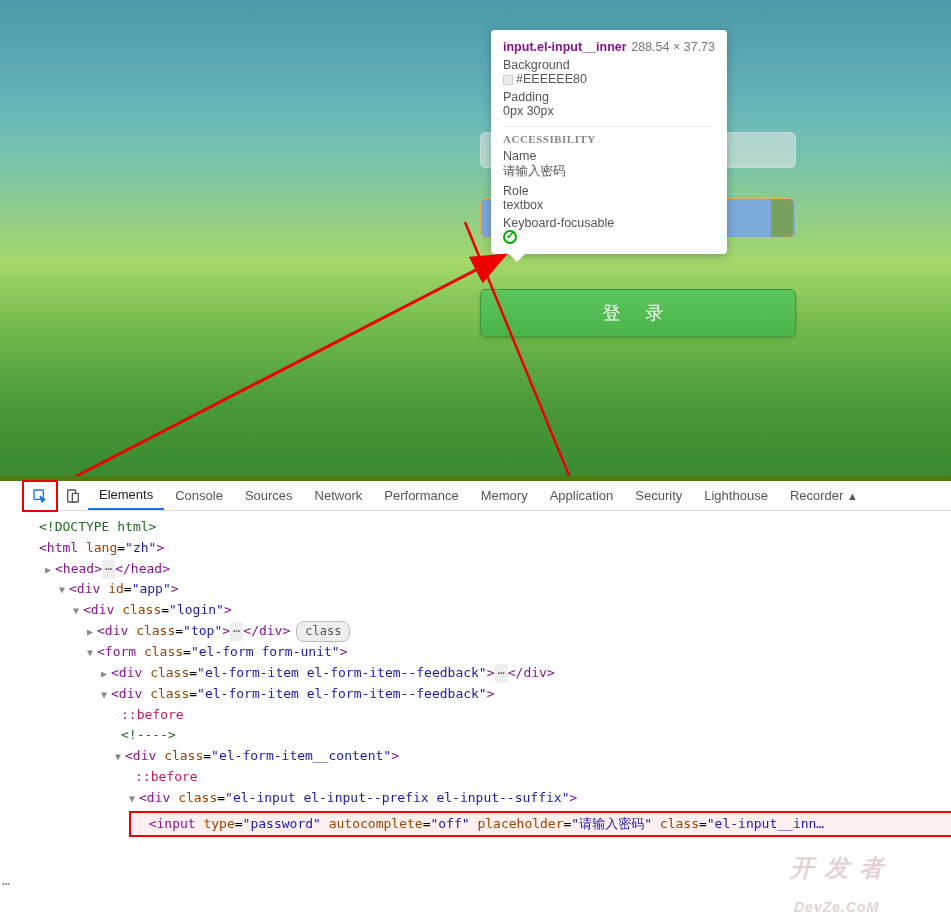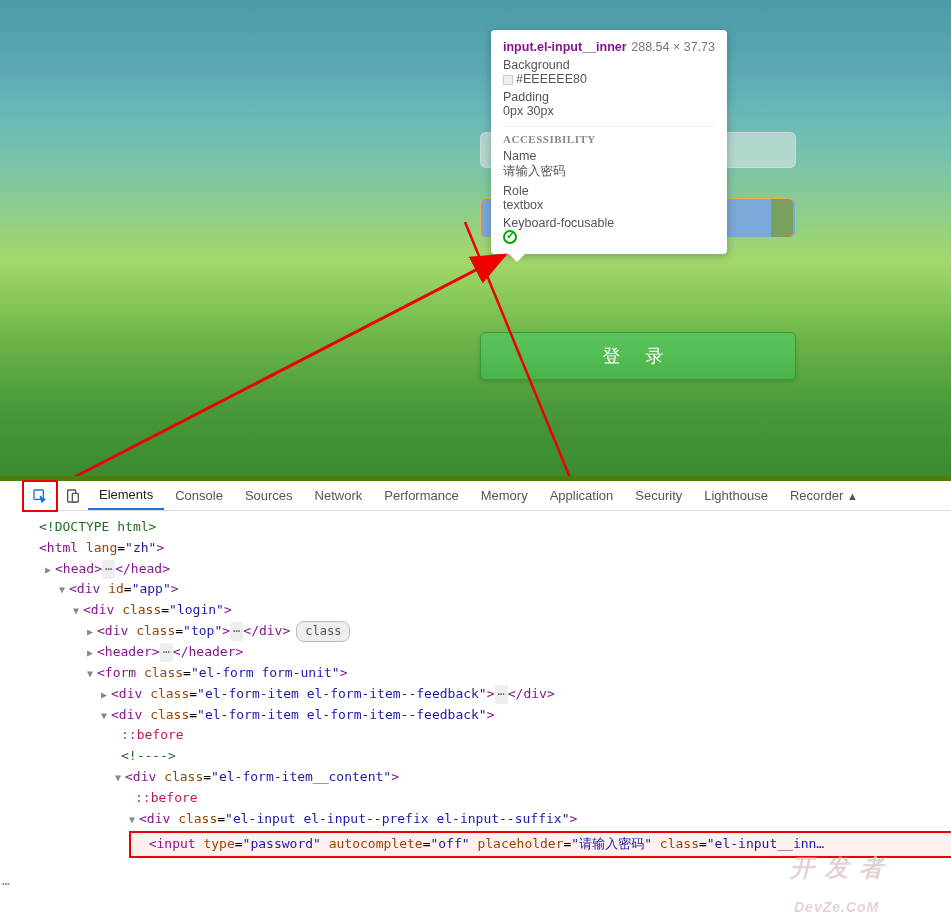--- a/index.html
+++ b/index.html
@@ -8,21 +8,21 @@
     
     .page-top { height: 476px; background: linear-gradient(to bottom, #4a9ba8 0%, #5daab5 15%, #6abab8 25%, #7bc4a8 35%, #a4d86a 55%, #6fb84a 70%, #4a9a3a 85%, #3a8a30 100%); position: relative; }
     
     .username-field { position: absolute; top: 132px; left: 480px; width: 316px; height: 36px; background: rgba(238,238,238,0.5); border: 1px solid rgba(220,220,220,0.7); border-radius: 6px; }
     
     .password-wrap { position: absolute; top: 198px; left: 480px; width: 316px; height: 40px; background: #7ba9d8; border: 1px solid #e8b050; border-radius: 6px; display: flex; align-items: center; padding: 0 8px 0 12px; }
     .password-wrap .icon-prefix { color: rgba(70,90,70,0.7); font-size: 16px; margin-right: 10px; }
     .password-wrap .ph { color: rgba(235,240,245,0.85); font-size: 17px; letter-spacing: 2px; flex: 1; }
     .password-wrap .end-block { width: 22px; height: 38px; background: rgba(120,160,80,0.9); margin-right: -6px; border-radius: 0 5px 5px 0; }
     
-    .login-btn { position: absolute; top: 289px; left: 480px; width: 316px; height: 48px; background: linear-gradient(to bottom, #5cc45c, #4ab44a); border: 1px solid #3a9a3a; border-radius: 6px; color: #fff; font-size: 18px; letter-spacing: 10px; display: flex; align-items: center; justify-content: center; box-shadow: 0 2px 4px rgba(0,0,0,0.15); cursor: pointer; margin-top: 43px; }
+    .login-btn { position: absolute; top: 289px; left: 480px; width: 316px; height: 48px; background: linear-gradient(to bottom, #5cc45c, #4ab44a); border: 1px solid #3a9a3a; border-radius: 6px; color: #fff; font-size: 18px; letter-spacing: 10px; display: flex; align-items: center; justify-content: center; box-shadow: 0 2px 4px rgba(0,0,0,0.15); cursor: pointer; }
     
     
     .tooltip { position: absolute; top: 30px; left: 480px; width: 236px; background: #fff; border-radius: 4px; box-shadow: 0 2px 10px rgba(0,0,0,0.25); padding: 10px 12px 10px; font-size: 12.5px; margin-left: 11px; }
     .tooltip::after { content: ""; position: absolute; bottom: -8px; left: 18px; border: 8px solid transparent; border-top-color: #fff; border-bottom: none; }
     .tt-title { font-weight: 600; color: #881391; }
     .tt-dims { color: #777; float: right; font-weight: 400; }
     .tt-row { display: flex; justify-content: space-between; color: #555; margin-top: 4px; flex-direction: column; }
     .tt-hr { border: none; border-top: 1px solid #eee; margin: 8px 0 6px; }
     .tt-section { color: #888; font-size: 11px; letter-spacing: 0.5px; font-weight: 600; font-family: Liberation Serif, serif; }
     .swatch { display: inline-block; width: 10px; height: 10px; background: #eeeeee; border: 1px solid #ccc; vertical-align: middle; margin-right: 3px; }
@@ -143,21 +143,20 @@
     <span class="dt-tab"><span>Recorder</span> <span style="font-size:11px">▲</span></span>
   </div>
 
   <div class="dom-tree">
     <div class="dom-line" style="padding-left:14px"><span class="comment">&lt;!DOCTYPE html&gt;</span></div>
     <div class="dom-line" style="padding-left:14px"><span class="tag">&lt;html</span> <span class="attr">lang</span>=<span class="val">"zh"</span><span class="tag">&gt;</span></div>
     <div class="dom-line" style="padding-left:20px"><span class="tri">▶</span><span class="tag">&lt;head&gt;</span><span class="ellips">⋯</span><span class="tag">&lt;/head&gt;</span></div>
     <div class="dom-line" style="padding-left:34px"><span class="tri">▼</span><span class="tag">&lt;div</span> <span class="attr">id</span>=<span class="val">"app"</span><span class="tag">&gt;</span></div>
     <div class="dom-line" style="padding-left:48px"><span class="tri">▼</span><span class="tag">&lt;div</span> <span class="attr">class</span>=<span class="val">"login"</span><span class="tag">&gt;</span></div>
     <div class="dom-line" style="padding-left:62px"><span class="tri">▶</span><span class="tag">&lt;div</span> <span class="attr">class</span>=<span class="val">"top"</span><span class="tag">&gt;</span><span class="ellips">⋯</span><span class="tag">&lt;/div&gt;</span><span class="flex-pill">class</span></div>
-    <div class="dom-line" style="padding-left:62px"><span class="tri">▶</span><span class="tag">&lt;header&gt;</span><span class="ellips">⋯</span><span class="tag">&lt;/header&gt;</span></div>
     <div class="dom-line" style="padding-left:62px"><span class="tri">▼</span><span class="tag">&lt;form</span> <span class="attr">class</span>=<span class="val">"el-form form-unit"</span><span class="tag">&gt;</span></div>
     <div class="dom-line" style="padding-left:76px"><span class="tri">▶</span><span class="tag">&lt;div</span> <span class="attr">class</span>=<span class="val">"el-form-item el-form-item--feedback"</span><span class="tag">&gt;</span><span class="ellips">⋯</span><span class="tag">&lt;/div&gt;</span></div>
     <div class="dom-line" style="padding-left:76px"><span class="tri">▼</span><span class="tag">&lt;div</span> <span class="attr">class</span>=<span class="val">"el-form-item el-form-item--feedback"</span><span class="tag">&gt;</span></div>
     <div class="dom-line" style="padding-left:96px"><span class="pseudo">::before</span></div>
     <div class="dom-line" style="padding-left:96px"><span class="comment">&lt;!----&gt;</span></div>
     <div class="dom-line" style="padding-left:90px"><span class="tri">▼</span><span class="tag">&lt;div</span> <span class="attr">class</span>=<span class="val">"el-form-item__content"</span><span class="tag">&gt;</span></div>
     <div class="dom-line" style="padding-left:110px"><span class="pseudo">::before</span></div>
     <div class="dom-line" style="padding-left:104px"><span class="tri">▼</span><span class="tag">&lt;div</span> <span class="attr">class</span>=<span class="val">"el-input el-input--prefix el-input--suffix"</span><span class="tag">&gt;</span></div>
     <div class="dom-line" style="padding-left:104px">
       <span class="hl-line"><span class="tag">&nbsp;&nbsp;&lt;input</span> <span class="attr">type</span>=<span class="val">"password"</span> <span class="attr">autocomplete</span>=<span class="val">"off"</span> <span class="attr">placeholder</span>=<span class="val">"请输入密码"</span> <span class="attr">class</span>=<span class="val">"el-input__inn…&nbsp;&nbsp;&nbsp;&nbsp;&nbsp;&nbsp;&nbsp;&nbsp;&nbsp;&nbsp;&nbsp;&nbsp;&nbsp;&nbsp;&nbsp;&nbsp;&nbsp;&nbsp;&nbsp;</span></span>

